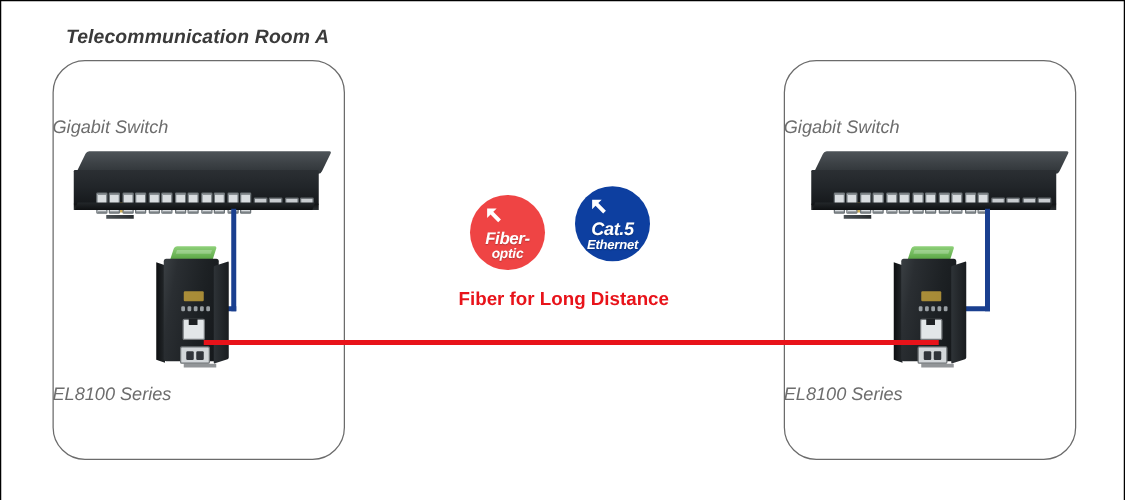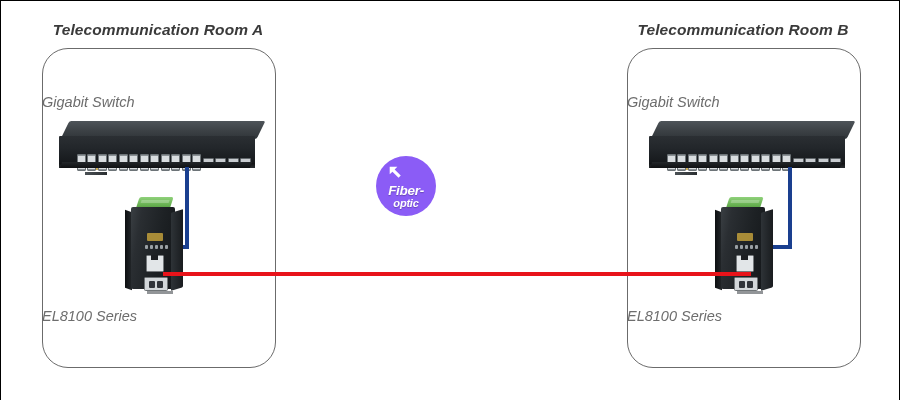--- a/index.html
+++ b/index.html
@@ -192,21 +192,21 @@
     font-size:13.5px;line-height:12px;
     letter-spacing:-.3px;
     text-shadow:0 1px 1px rgba(0,0,0,.25);
   }
   .badge .l2{
     font-style:italic;font-weight:700;
     font-size:11px;line-height:12px;
     letter-spacing:-.2px;
     text-shadow:0 1px 1px rgba(0,0,0,.25);
   }
-  .badge-fiber{background:#8b5cf6;}
+  .badge-fiber{background:#ef4444;}
   .badge-cat5{background:#0d3fa0;}
   .badge-cat5 .l1{font-size:14.5px;}
   .badge-cat5 .l2{font-size:10.5px;}
 
   
   .caption{
     position:absolute;
     font-weight:700;
     color:#e8131a;
     white-space:nowrap;
@@ -273,21 +273,20 @@
         <i></i>
         <i></i>
       </div>
       <div class="mc-bottom-txt"></div>
     </div>
     <div class="mc-side"></div>
   </div>
 
   <div class="device-label" style="left:41px;top:307px;width:232px;">EL8100 Series</div>
 
-  <div class="room-title" style="left:626px;top:20px;width:232px;">Telecommunication Room B</div>
 
   <div class="room-box" style="left:626px;top:47px;width:232px;height:318px;"></div>
 
   <div class="device-label" style="left:626px;top:93px;width:232px;">Gigabit Switch</div>
 
   <div class="switch" style="left:648px;top:120px;">
     <div class="sw-top"></div>
     <div class="sw-face">
       <div class="sw-logo"></div>
       <div class="sw-led"></div>
@@ -343,16 +342,24 @@
   <div class="cable-red" style="left:162px;top:271px;width:588px;height:4px;"></div>
 
   <div class="badge badge-fiber" style="left:375px;top:155px;">
     <svg class="arrow" viewBox="0 0 20 20">
       <path d="M2 2 L2 11 L5.2 7.8 L12.4 15 L15 12.4 L7.8 5.2 L11 2 Z" fill="#ffffff"></path>
     </svg>
     <span class="l1">Fiber-</span>
     <span class="l2">optic</span>
   </div>
 
-
+  <div class="badge badge-cat5" style="left:459px;top:148px;">
+    <svg class="arrow" viewBox="0 0 20 20">
+      <path d="M2 2 L2 11 L5.2 7.8 L12.4 15 L15 12.4 L7.8 5.2 L11 2 Z" fill="#ffffff"></path>
+    </svg>
+    <span class="l1">Cat.5</span>
+    <span class="l2">Ethernet</span>
+  </div>
+
+  <div class="caption" id="cap-fiber-long" style="left:300px;top:230px;width:300px;">Fiber for Long Distance</div>
 
 
 </div>
 
 </body></html>

